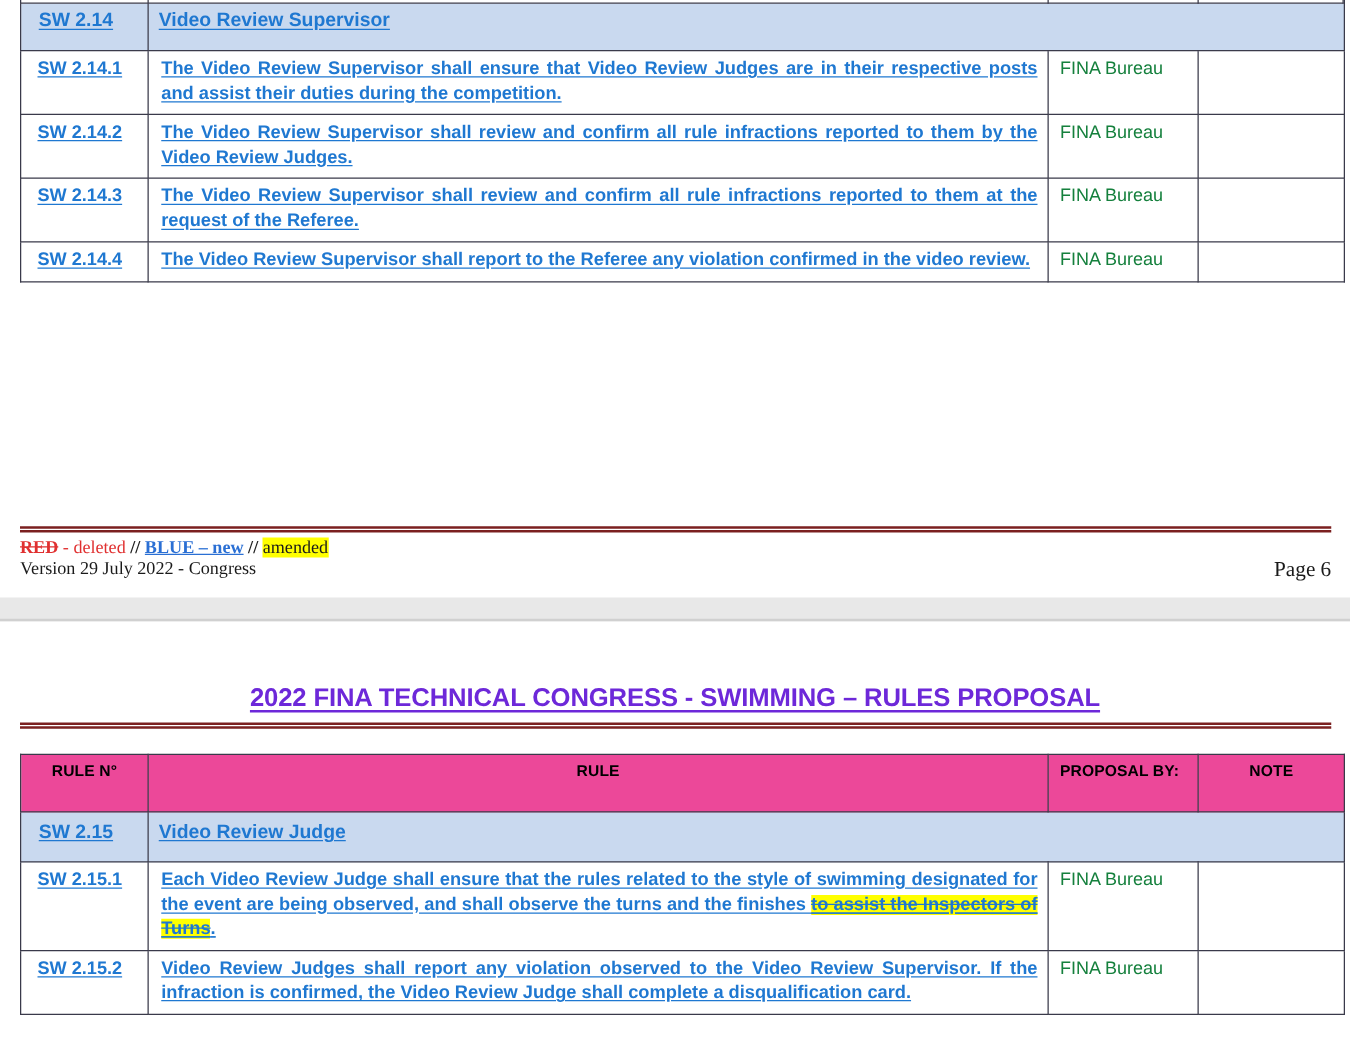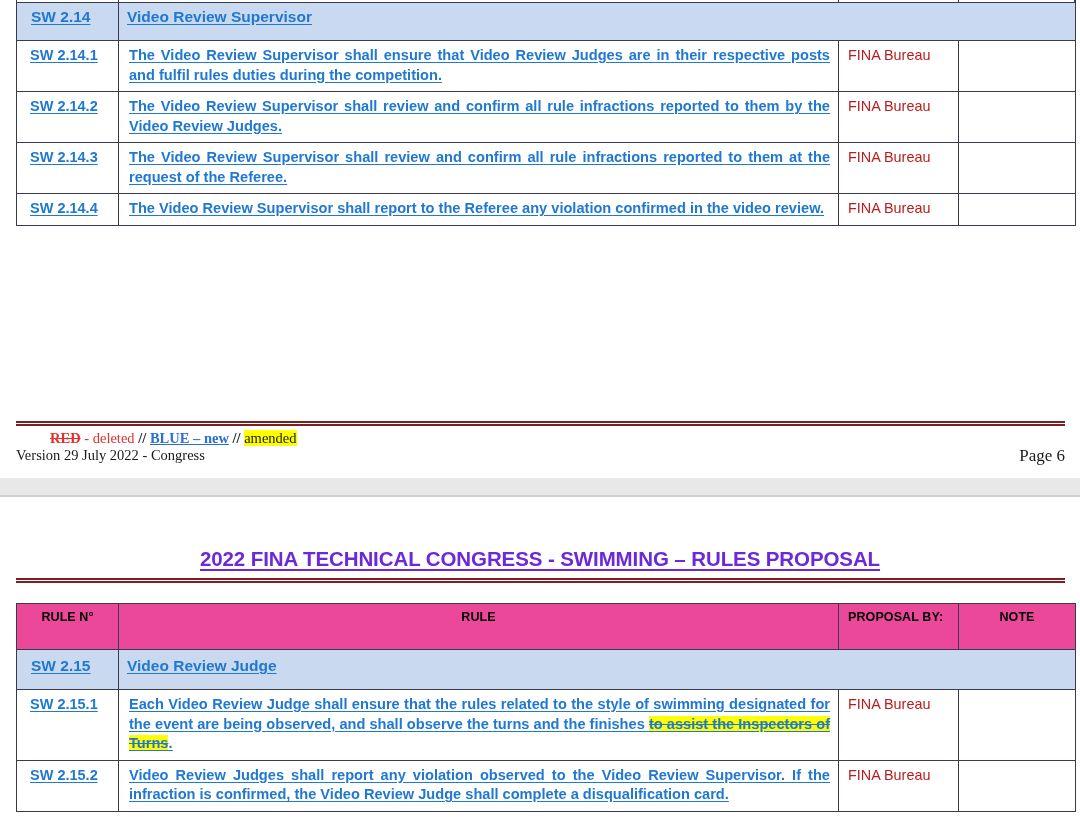--- a/index.html
+++ b/index.html
@@ -122,21 +122,21 @@
   .rule-text .struck {
     text-decoration: underline line-through;
     text-underline-offset: 2px;
     background: #ffff00;
   }
   .rule-text .struck-tail {
     text-decoration: underline;
     text-underline-offset: 2px;
   }
   .submitted-by {
-    color: #b91c1c;
+    color: #15803d;
     font-weight: normal;
     font-size: 14.4px;
     line-height: 19px;
     white-space: nowrap;
     padding-left: 3px;
   }
   .note-cell { }
 
   
   .partial-top {
@@ -166,21 +166,21 @@
     background: #ffffff;
   }
   .footer-body {
     position: relative;
     margin-top: 4px;
     font-family: "Liberation Serif", serif;
     font-size: 14.5px;
     line-height: 16.5px;
     color: #1a1a1a;
   }
-  .legend-line { white-space: nowrap; margin-left: 34px; }
+  .legend-line { white-space: nowrap; }
   .lg-red {
     color: #e03030;
     font-weight: bold;
     text-decoration: line-through;
   }
   .lg-deleted { color: #e03030; }
   .lg-sep { color: #1a1a1a; font-weight: bold; }
   .lg-blue {
     color: #2a6fd4;
     font-weight: bold;
@@ -247,21 +247,21 @@
           <td colspan="3">
             <span class="section-title">Video Review Supervisor</span>
           </td>
         </tr>
 
         <tr class="rule-row">
           <td>
             <span class="rule-id">SW 2.14.1</span>
           </td>
           <td>
-            <div class="rule-text">The Video Review Supervisor shall ensure that Video Review Judges are in their respective posts and fulfil rules duties during the competition.</div>
+            <div class="rule-text">The Video Review Supervisor shall ensure that Video Review Judges are in their respective posts and assist their duties during the competition.</div>
           </td>
           <td>
             <div class="submitted-by">FINA Bureau</div>
           </td>
           <td class="note-cell">
             <div></div>
           </td>
         </tr>
 
         <tr class="rule-row">

